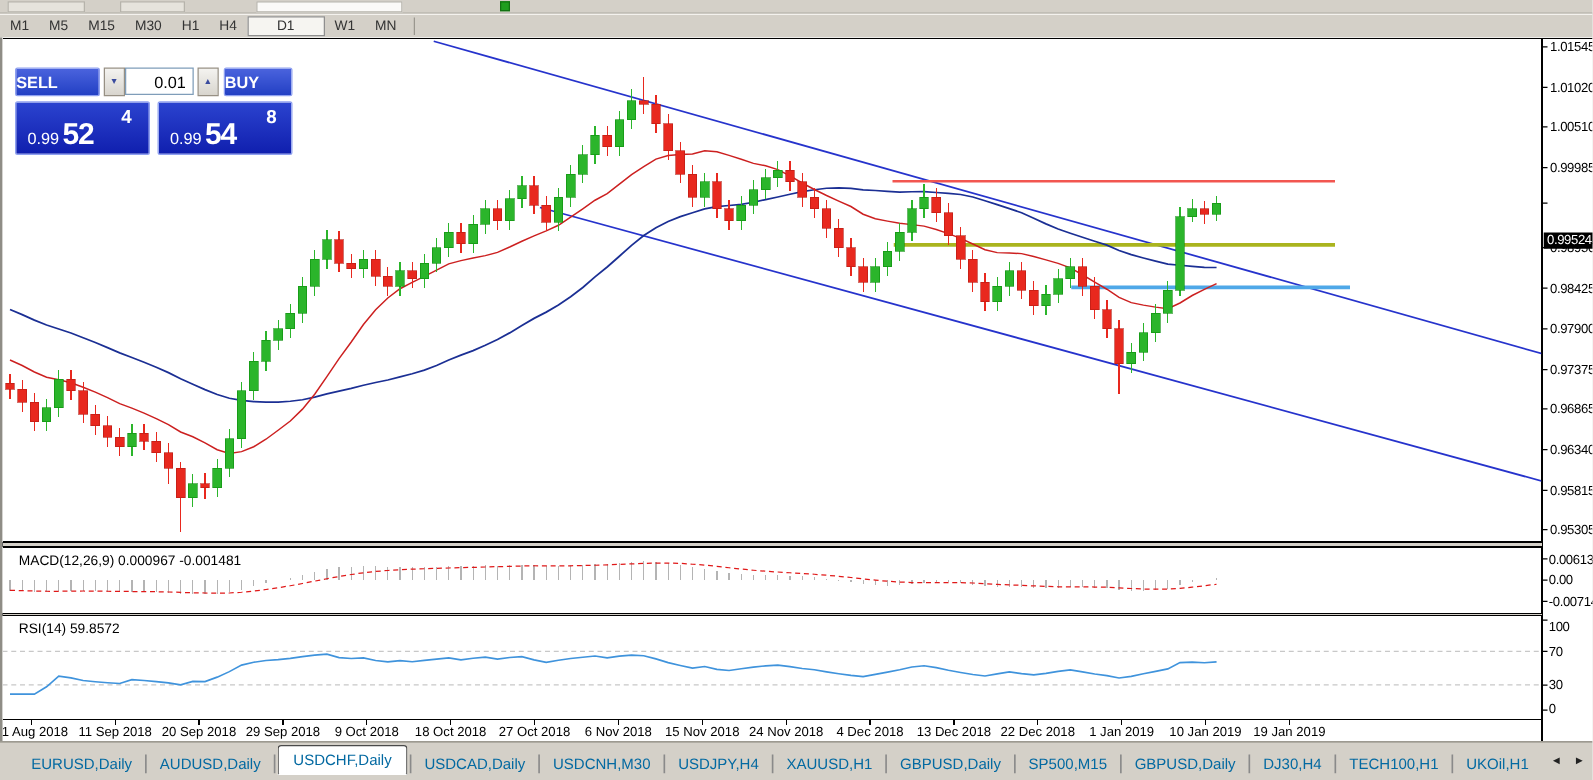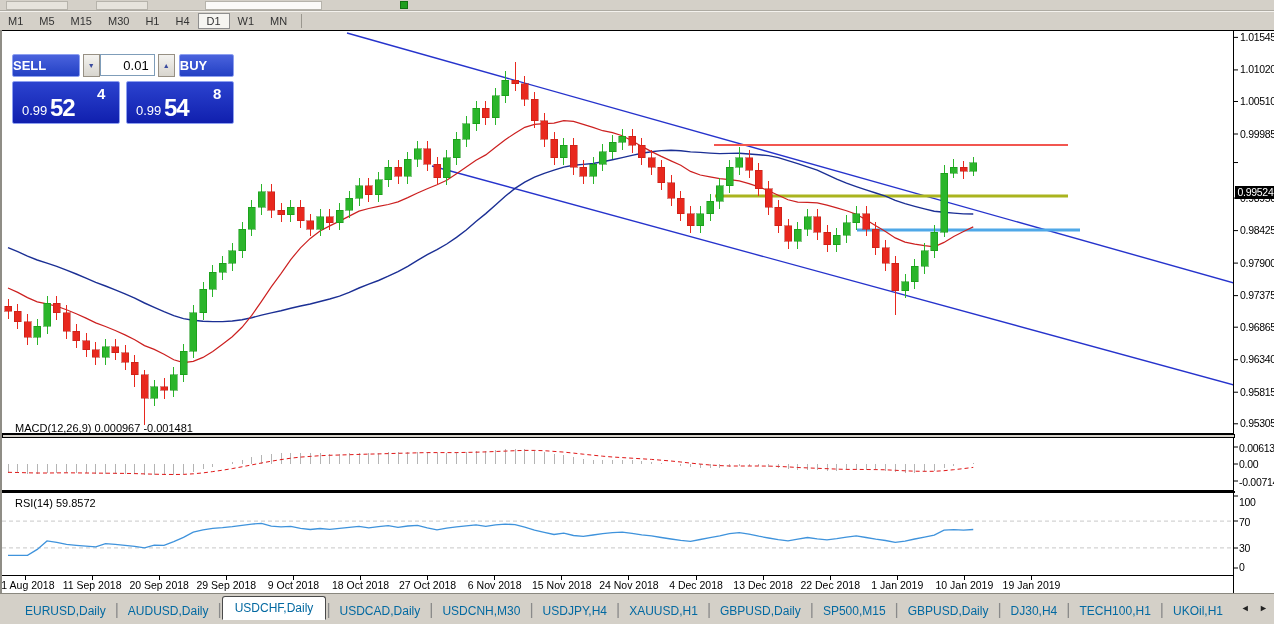--- a/index.html
+++ b/index.html
@@ -8,21 +8,21 @@
     background:#d4d0c8;font-family:"Liberation Sans",sans-serif;
     -webkit-font-smoothing:none;
   }
   
   #top-strip{position:absolute;left:0;top:0;width:1274px;height:10px;background:#d4d0c8;border-bottom:1px solid #aeaba3;}
   .strip-frag{position:absolute;top:1px;height:7px;background:#e6e3dc;border:1px solid #b6b3ab;}
   .strip-green{position:absolute;top:1px;width:6px;height:6px;background:#1f9e1f;border:1px solid #117111;}
   
   #tf-bar{position:absolute;left:0;top:11px;width:1274px;height:19px;background:#d4d0c8;border-top:1px solid #f4f2ee;}
   .tf-btn{display:inline-block;margin-top:1px;padding:2px 8px 2px 8px;font-size:11px;color:#333;vertical-align:top;}
-  .tf-btn.active{background:#f6f5f1;border:1px solid #8f8f8f;padding:1px 8px;}
+  .tf-btn.active{background:#f6f5f1;border:1px solid #8f8f8f;padding:1px 23px;}
   .tf-sep{display:inline-block;width:1px;height:14px;background:#9a978f;margin:2px 4px 0 6px;vertical-align:top;}
   
   #chart-window{position:absolute;left:0;top:30px;width:1274px;height:563px;background:#fff;border-left:2px solid #8f8d86;}
   #chart-svg{position:absolute;left:0;top:0;}
   
   #chart-header{position:absolute;left:12px;top:6px;font-size:12px;color:#000;white-space:nowrap;}
   #chart-header .v{margin-left:7px;}
   #collapse{font-size:9px;margin-right:4px;color:#000;}
   
   #trade-panel{position:absolute;left:10px;top:24px;width:222px;}
@@ -503,21 +503,21 @@
         <span class="bs">4</span>
       </div>
       <div class="big-btn" id="buy-big">
         <span class="bp">0.99</span>
         <span class="bg">54</span>
         <span class="bs">8</span>
       </div>
     </div>
   </div>
 
-  <div class="pane-label" style="top:392px;">MACD(12,26,9) 0.000967 -0.001481</div>
+  <div class="pane-label" style="top:413px;">MACD(12,26,9) 0.000967 -0.001481</div>
   <div class="pane-label" style="top:467px;">RSI(14) 59.8572</div>
 
   <div class="ax" style="top:412px;">0.006137</div>
   <div class="ax" style="top:428px;">0.00</div>
   <div class="ax" style="top:446px;">-0.007142</div>
   <div class="ax" style="top:466px;">100</div>
   <div class="ax" style="top:486px;">70</div>
   <div class="ax" style="top:512px;">30</div>
   <div class="ax" style="top:531px;">0</div>
 

